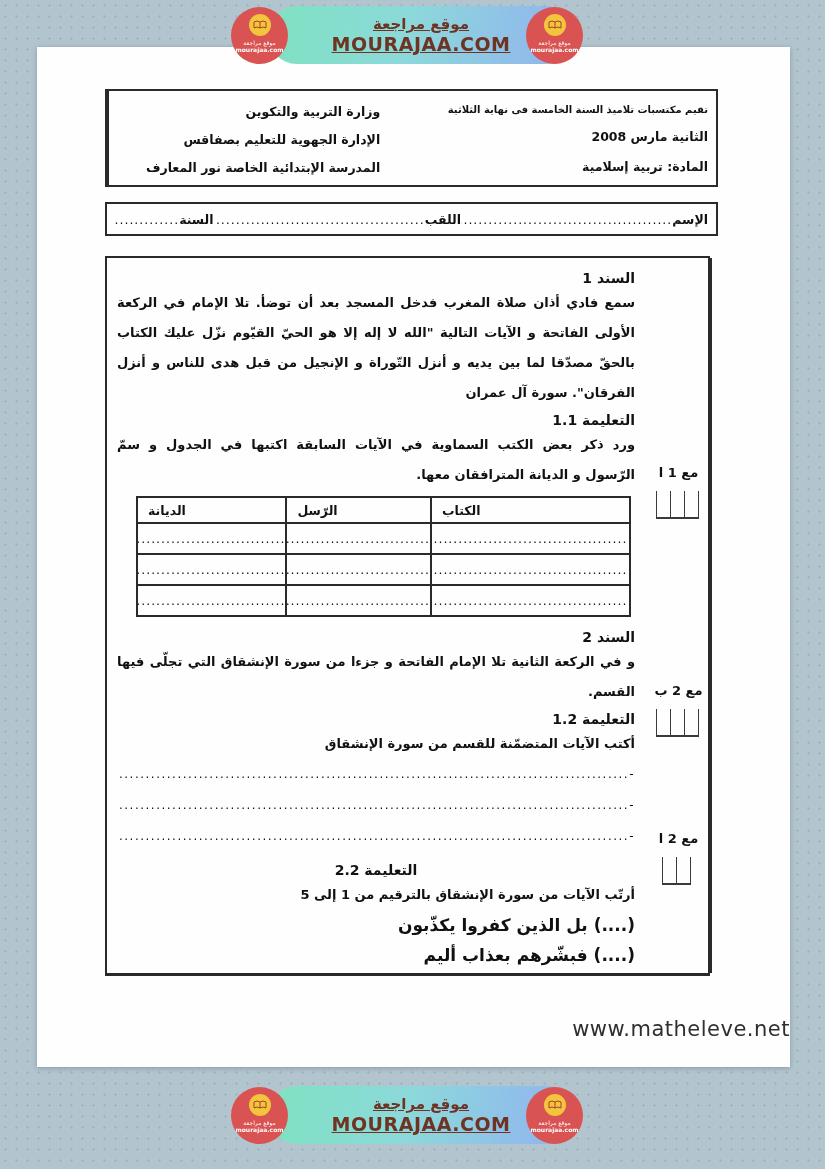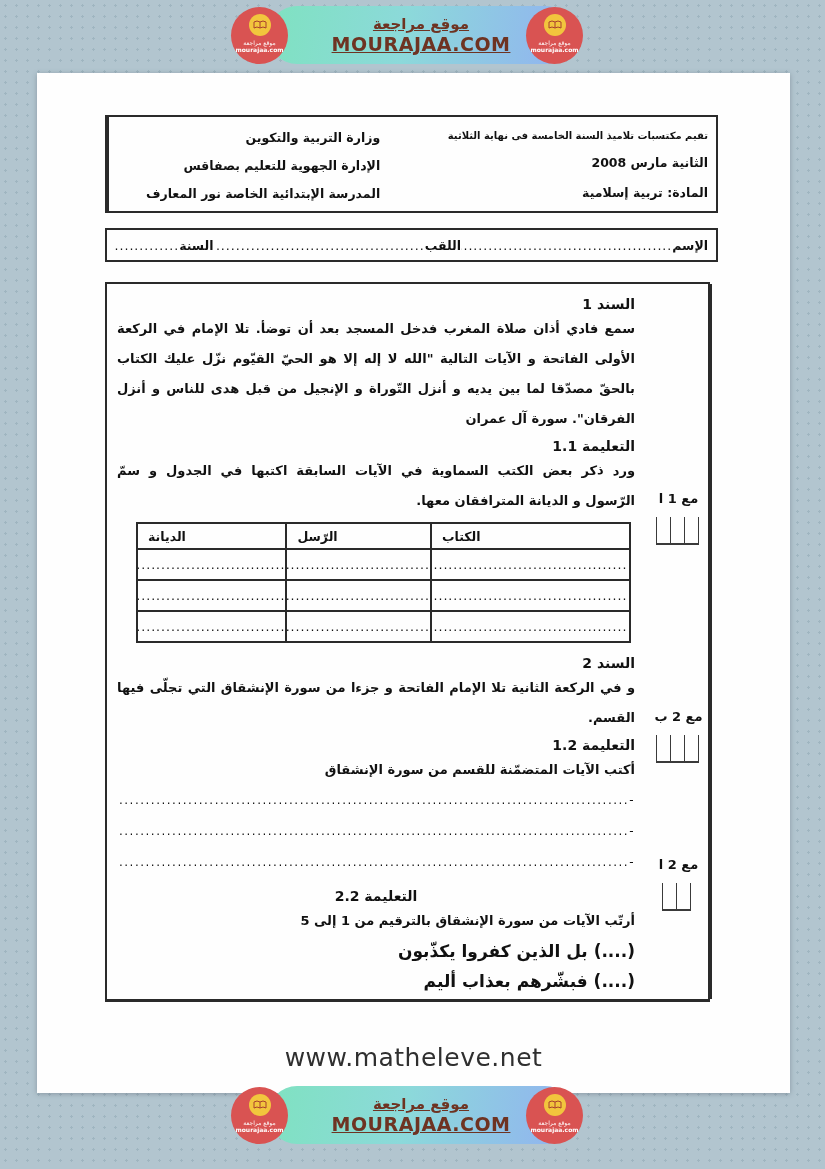--- a/index.html
+++ b/index.html
@@ -28,21 +28,21 @@
   .badge { position:absolute; width:57px; height:57px; border-radius:50%;
     background:#d95352; z-index:6; display:flex; flex-direction:column; align-items:center; }
   .badge .ycirc { margin-top:7px; width:22px; height:22px; border-radius:50%; background:#f2c53d;
     display:flex; align-items:center; justify-content:center; }
   .badge .btxt { margin-top:3px; color:#fff; font-size:6px; line-height:7px; text-align:center; direction:rtl; }
   .badge .btxt2 { color:#fff; font-size:6px; line-height:7px; font-weight:bold; }
   .b-tl { left:231px; top:7px; } .b-tr { left:526px; top:7px; }
   .b-bl { left:231px; top:1087px; } .b-br { left:526px; top:1087px; }
 
   
-  .page { position:absolute; left:37px; top:73px; width:753px; height:1020px;
+  .page { position:absolute; left:37px; top:47px; width:753px; height:1020px;
     background:#fefefe; box-shadow:0 1px 5px rgba(60,70,80,.35); z-index:1; }
 
   .doc { direction:rtl; font-weight:600; }
 
   
   .hdr { position:absolute; left:68px; top:42px; width:613px; height:98px;
     border:2px solid #2a2a2a; display:flex; flex-direction:row-reverse; direction:rtl; }
   .hdr .cell { padding:6px 8px 4px 8px; display:flex; flex-direction:column; justify-content:space-around; }
   .hdr .right { width:283px; border-left:2px solid #2a2a2a; }
   .hdr .left  { width:330px; }
@@ -82,22 +82,22 @@
 
   
   .mark { position:absolute; width:100%; text-align:center; font-size:13px; font-weight:bold; }
   .grid { position:absolute; left:9px; height:28px; display:flex;
     border-bottom:2px solid #3a3a3a; border-right:1.5px solid #3a3a3a; }
   .grid .cellu { width:14px; border-left:1.5px solid #3a3a3a; }
   .m1 { top:207px; } .g1 { top:233px; }
   .m2 { top:425px; } .g2 { top:451px; }
   .m3 { top:573px; } .g3 { top:599px; }
 
-  .siteurl { position:absolute; left:0; width:100%; top:970px; text-align:center;
-    font-size:25px; color:#2f2f2f; letter-spacing:.5px; font-weight:500; }
+  .siteurl { position:absolute; left:0; width:100%; top:970px; 
+    font-size:21px; color:#2f2f2f; letter-spacing:.5px; font-weight:500; }
 </style>
 </head>
 <body>
 
 <div class="stage">
 
   <div class="banner top">
     <span class="ar">موقع مراجعة</span>
     <span class="en">MOURAJAA.COM</span>
   </div>

